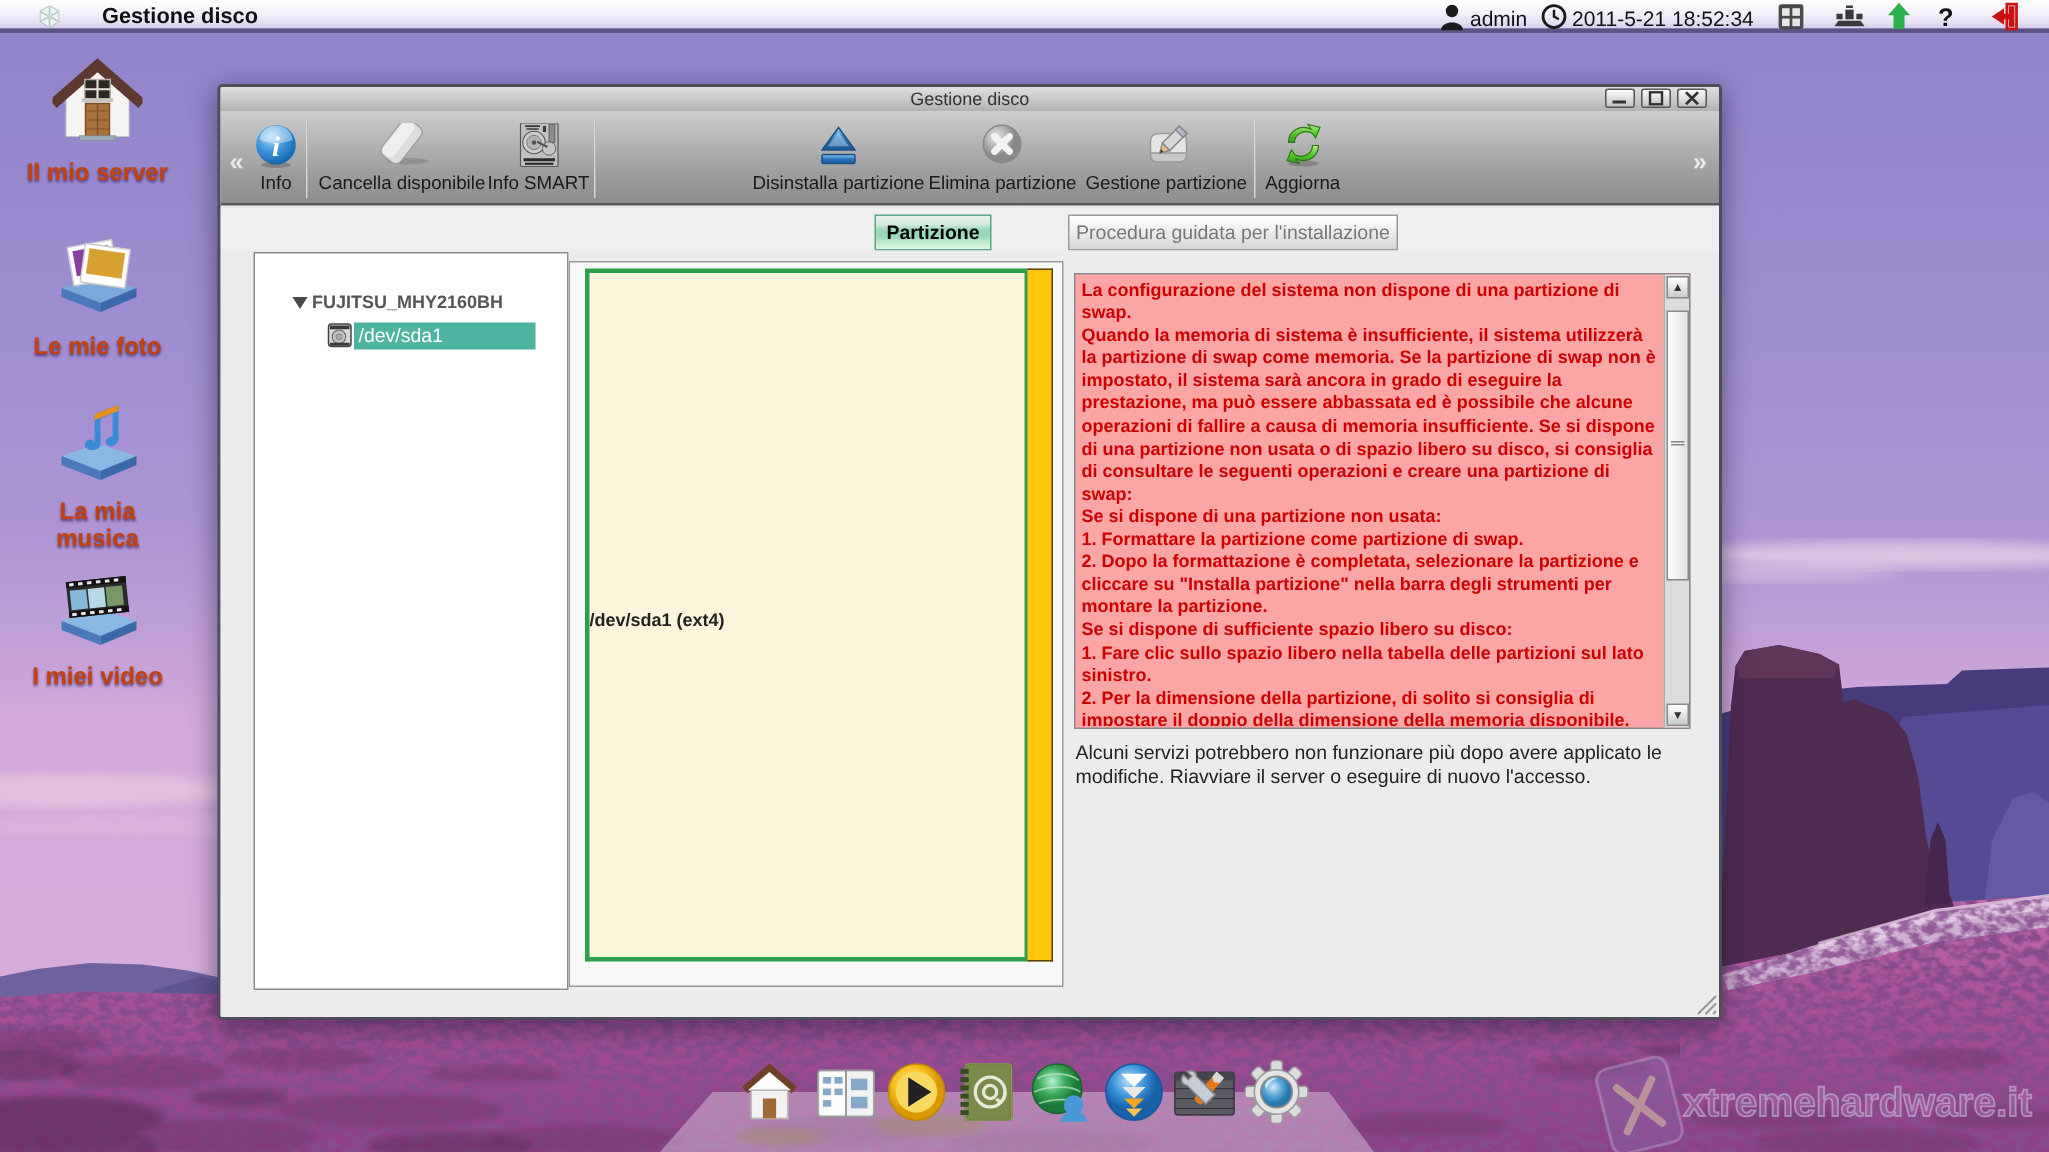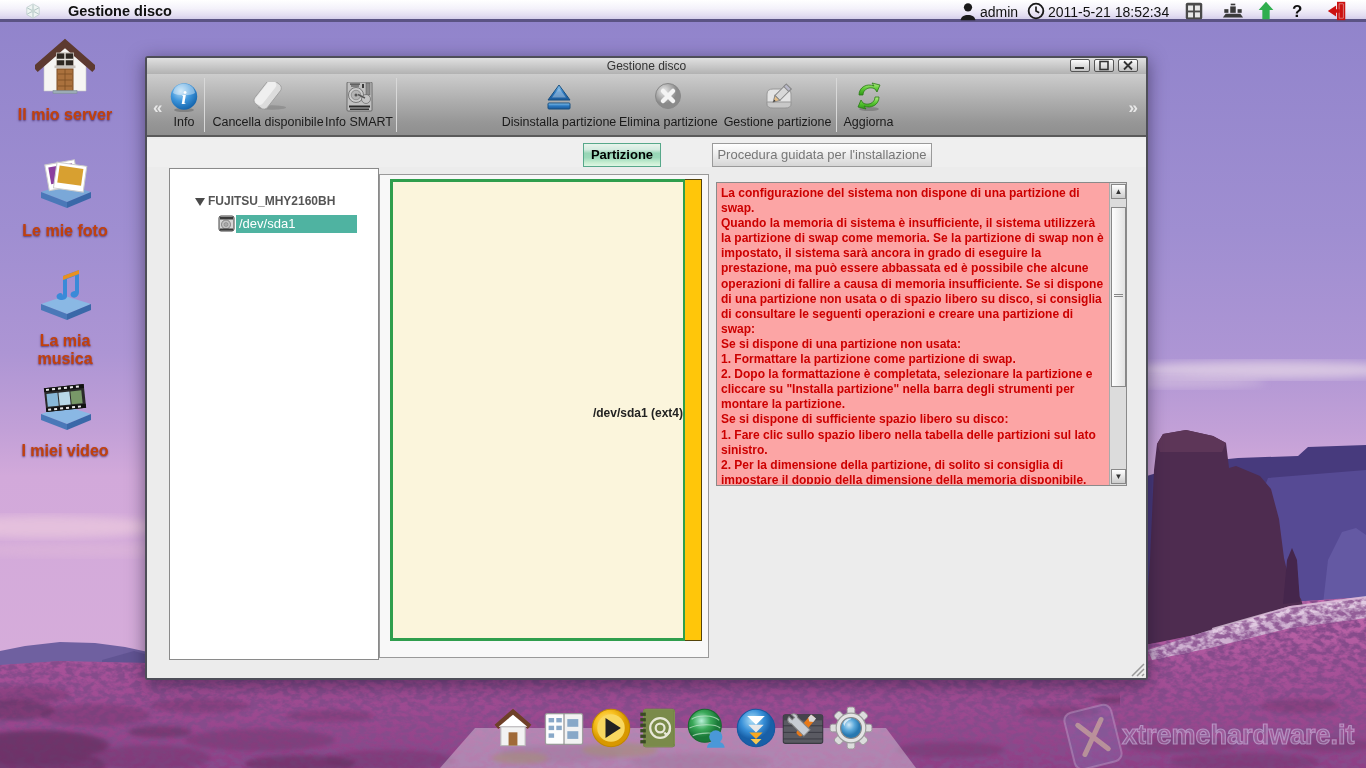--- a/index.html
+++ b/index.html
@@ -425,34 +425,35 @@
         <rect x="1" y="1" width="15" height="15" rx="2" fill="#d6d6d6" stroke="#444"></rect>
         <rect x="2" y="2" width="13" height="2.5" fill="#3a3a3a"></rect>
         <circle cx="8" cy="9.5" r="4.5" fill="#c2c2c2" stroke="#666" stroke-width=".7"></circle>
         <circle cx="8" cy="9.5" r="2" fill="#aaa" stroke="#777" stroke-width=".5"></circle>
         <rect x="2" y="13.5" width="13" height="2" fill="#3a3a3a"></rect>
       </svg>
       <div style="position:absolute;left:66px;top:46px;width:121px;height:18px;background:#4fb3a1;color:#fff;font-size:13px;line-height:18px;padding-left:3px;">/dev/sda1</div>
     </div>
     <div id="ppanel">
       <div id="greenbox">
-        <div style="position:absolute;left:0;top:224px;width:100%;text-align:right;font-size:12px;font-weight:bold;color:#222;">/dev/sda1 (ext4)</div>
+        <div style="position:absolute;left:0;top:224px;width:100%;text-align:left;font-size:12px;font-weight:bold;color:#222;">/dev/sda1 (ext4)</div>
       </div>
       <div id="yellowbox"></div>
     </div>
     <div id="redpanel">
       <div id="redtext">La configurazione del sistema non dispone di una partizione di<br>swap.<br>Quando la memoria di sistema è insufficiente, il sistema utilizzerà<br>la partizione di swap come memoria. Se la partizione di swap non è<br>impostato, il sistema sarà ancora in grado di eseguire la<br>prestazione, ma può essere abbassata ed è possibile che alcune<br>operazioni di fallire a causa di memoria insufficiente. Se si dispone<br>di una partizione non usata o di spazio libero su disco, si consiglia<br>di consultare le seguenti operazioni e creare una partizione di<br>swap:<br>Se si dispone di una partizione non usata:<br>1. Formattare la partizione come partizione di swap.<br>2. Dopo la formattazione è completata, selezionare la partizione e<br>cliccare su "Installa partizione" nella barra degli strumenti per<br>montare la partizione.<br>Se si dispone di sufficiente spazio libero su disco:<br>1. Fare clic sullo spazio libero nella tabella delle partizioni sul lato<br>sinistro.<br>2. Per la dimensione della partizione, di solito si consiglia di<br>impostare il doppio della dimensione della memoria disponibile.</div>
       <div id="sbar">
         <div class="sbtn" style="top:1px;">▲</div>
         <div id="sthumb">
             <div style="margin:86px auto 0; width:9px; border-top:1px solid #888; border-bottom:1px solid #888; height:3px;"></div>
           </div>
         <div class="sbtn" style="bottom:1px;">▼</div>
       </div>
     </div>
+    <div id="note">Alcuni servizi potrebbero non funzionare più dopo avere applicato le modifiche. Riavviare il server o eseguire di nuovo l'accesso.</div>
     <svg width="14" height="14" viewBox="0 0 14 14" style="position:absolute;right:1px;bottom:1px;">
       <path d="M13 1 L1 13 M13 6 L6 13 M13 11 L11 13" stroke="#999" stroke-width="1.5"></path>
     </svg>
   </div>
 </div>
 
 <div id="dockplate"></div>
 <div class="dock-ic" style="left:492px; top:708px;"><svg width="42" height="42" viewBox="0 0 38 38">
   <path d="M4 17 L19 4 L34 17" stroke="#6e4028" stroke-width="5" fill="none"></path>
   <path d="M19 6 L32 17 H6 Z" fill="#fff"></path>

